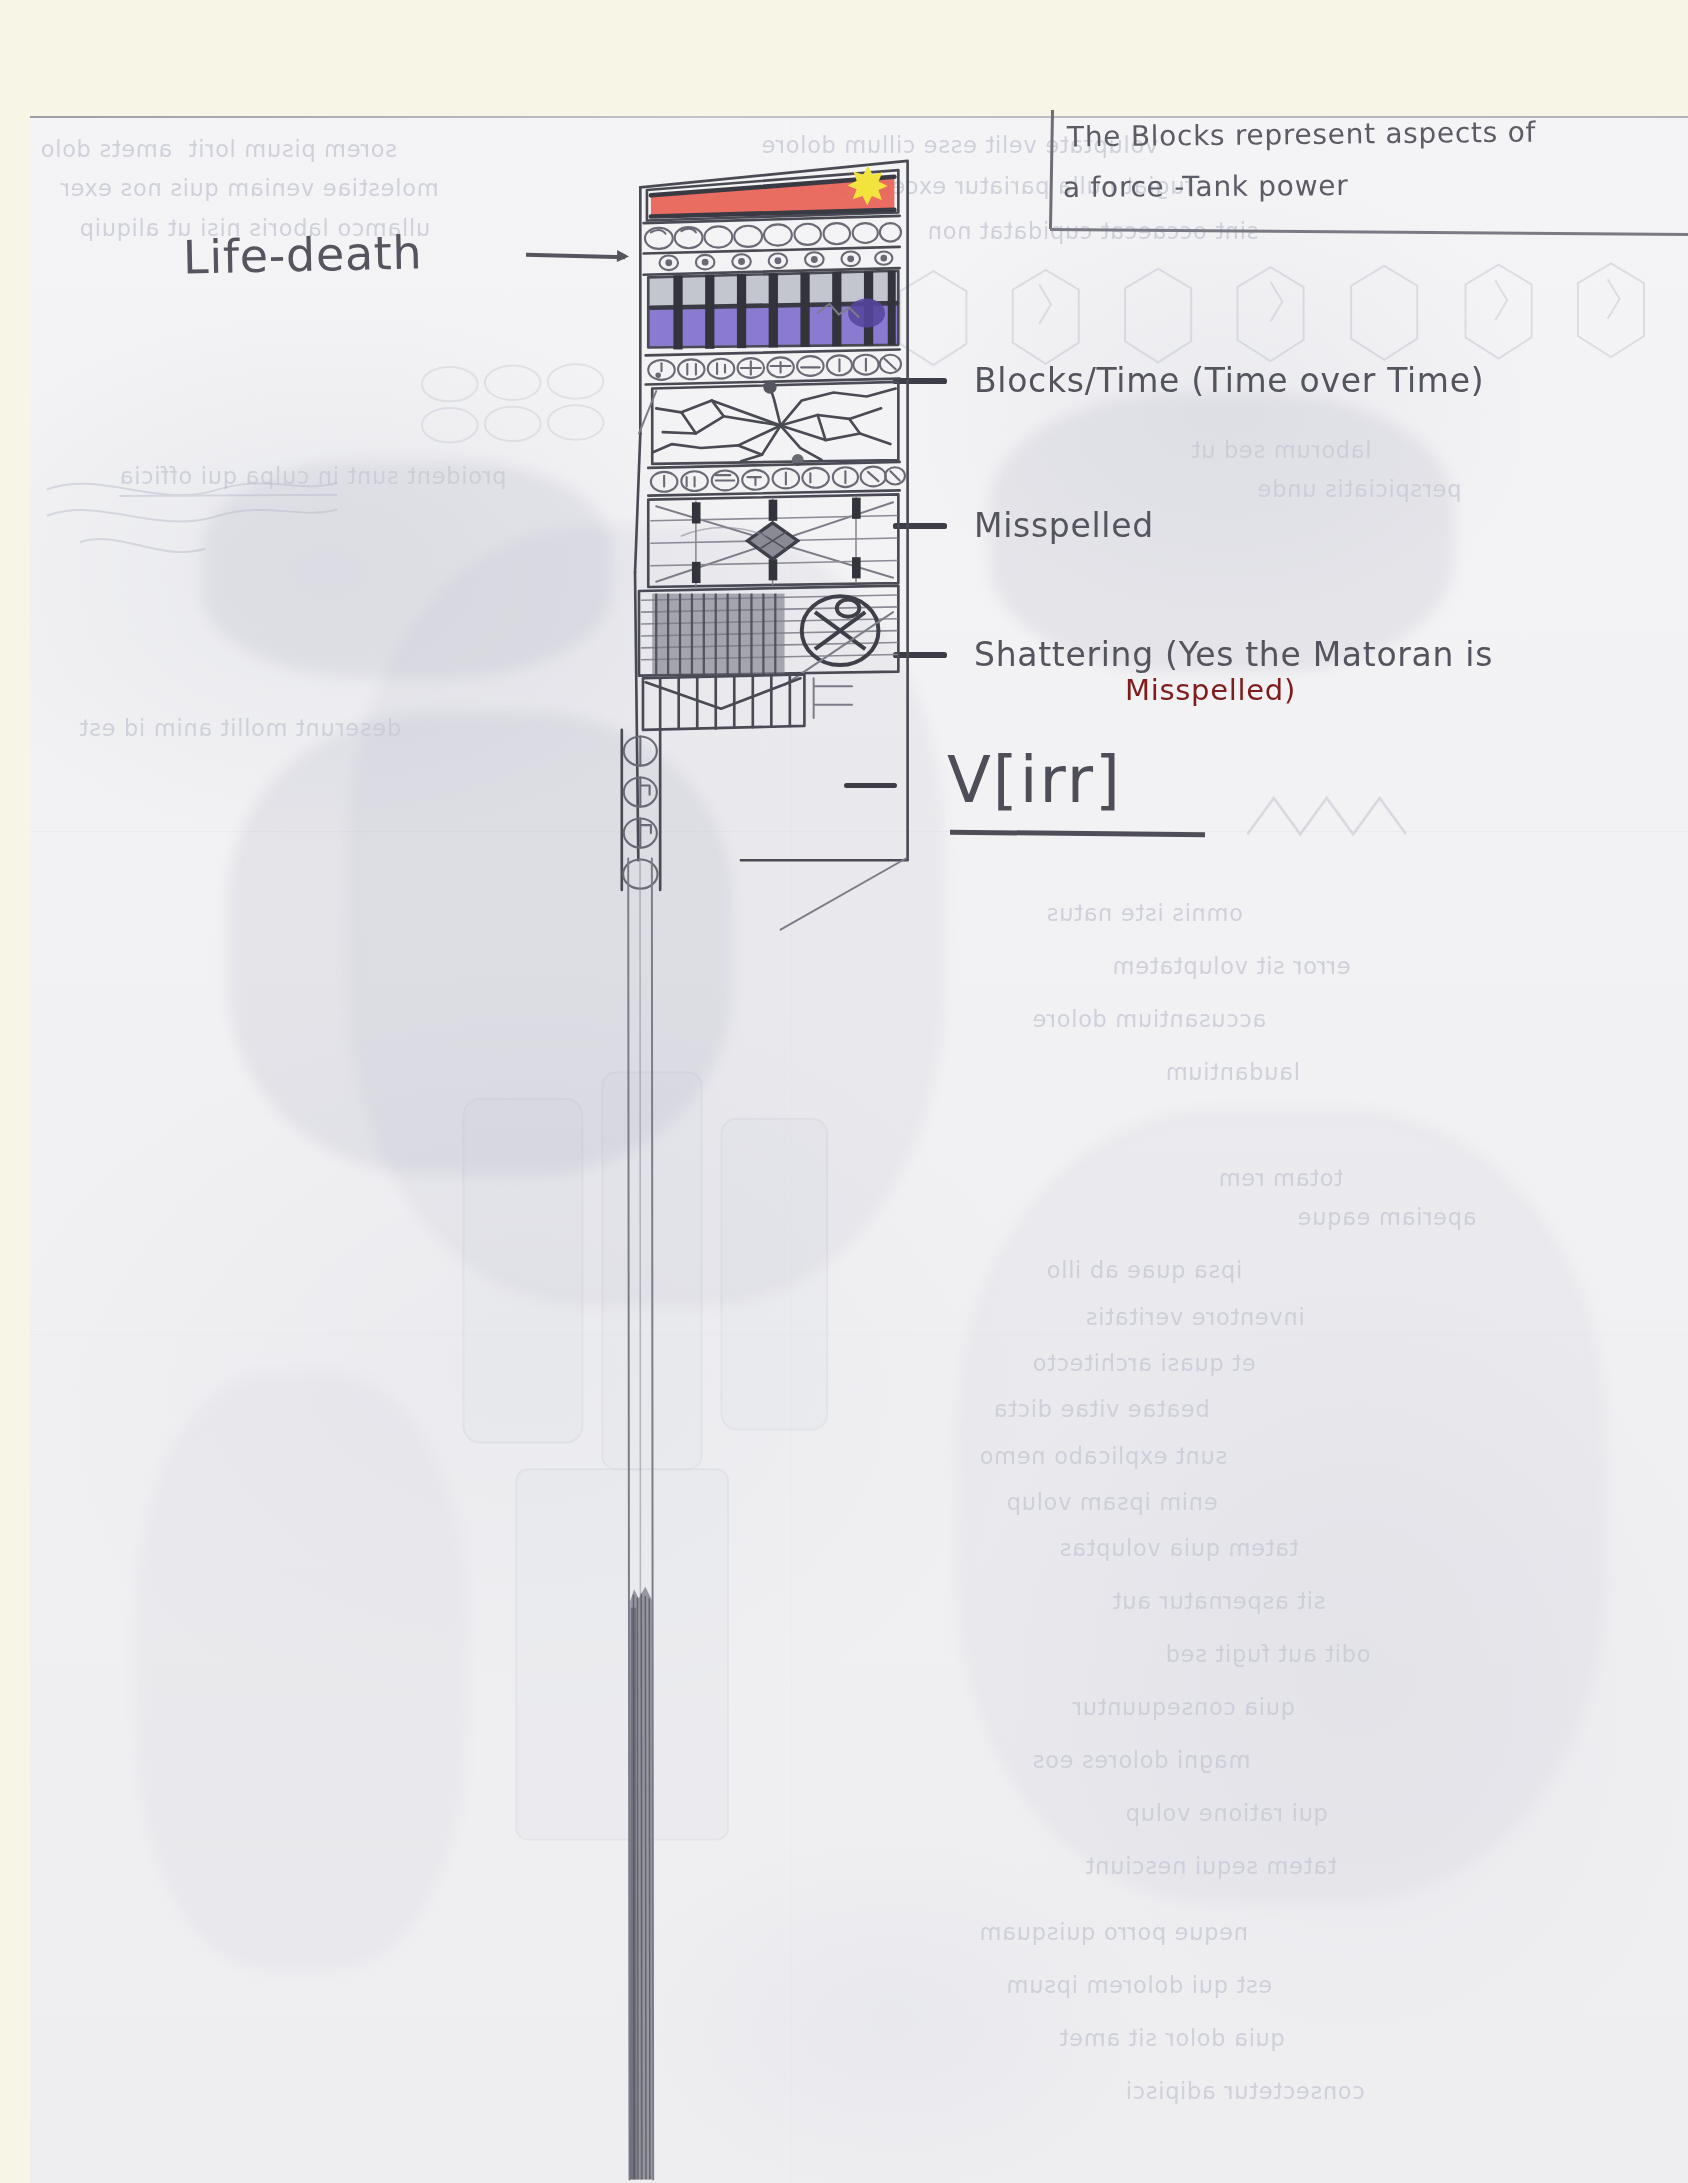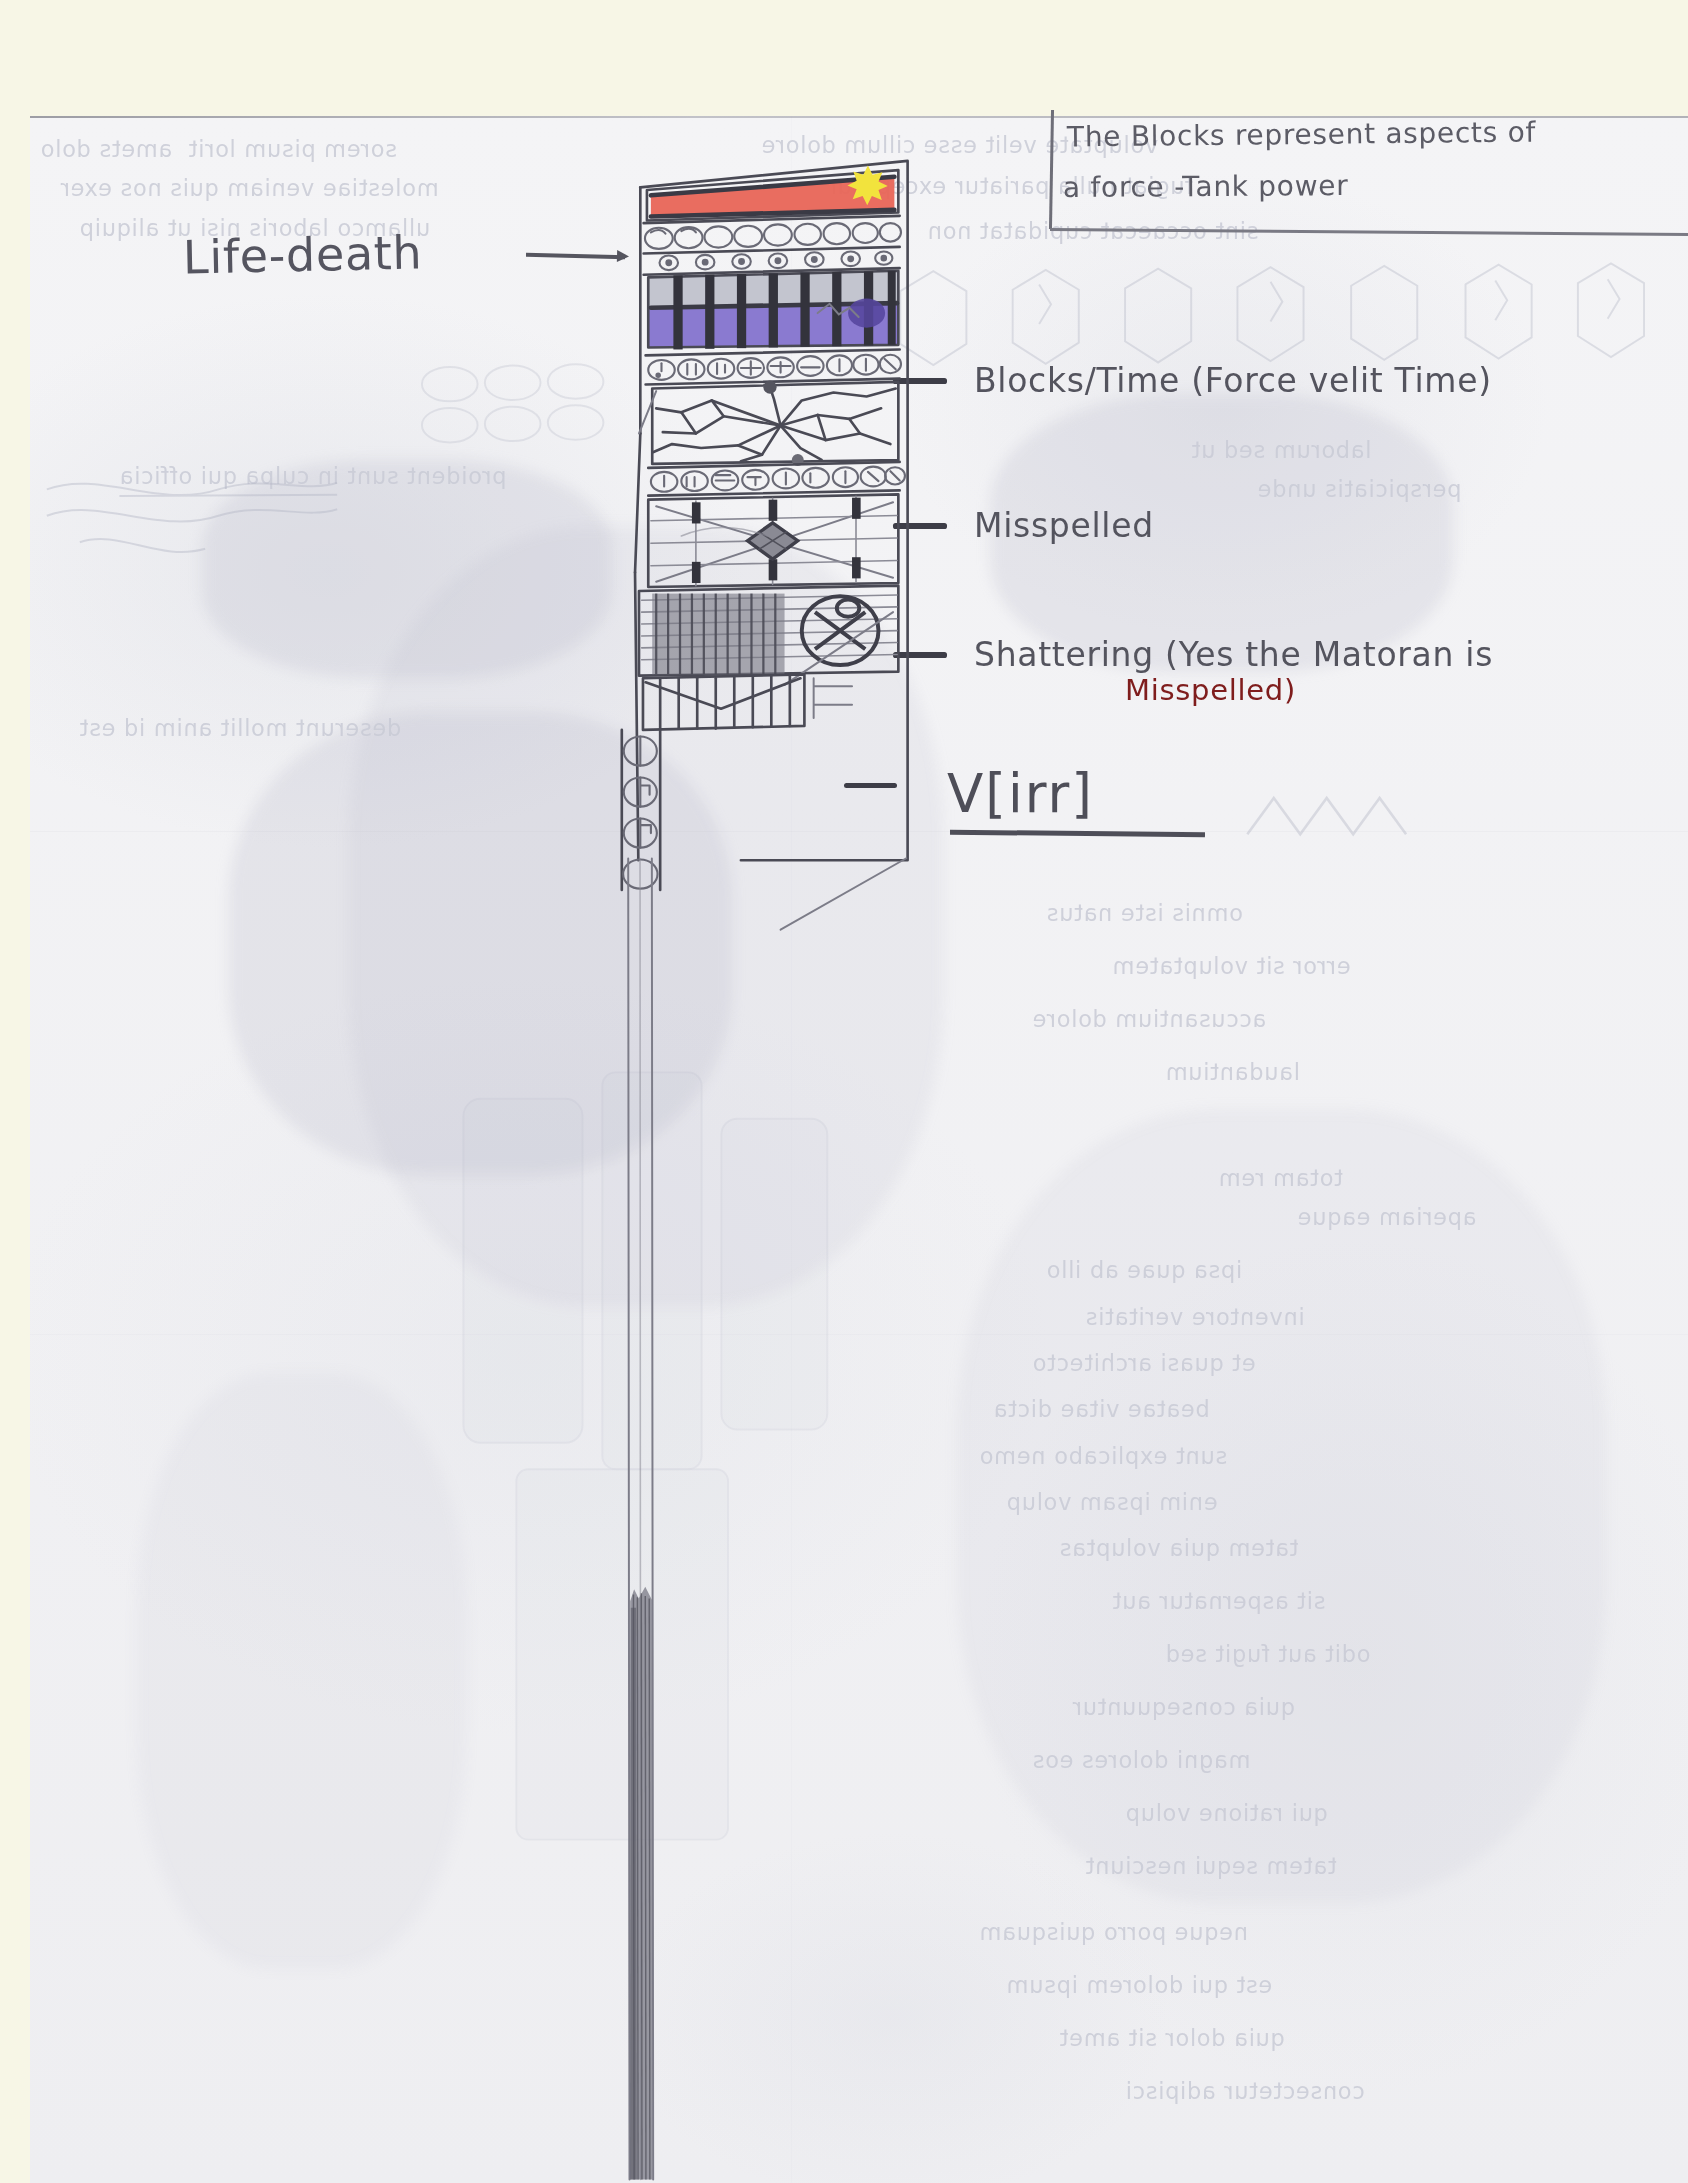--- a/index.html
+++ b/index.html
@@ -54,21 +54,21 @@
       background:#3d3d47;border-radius:2.6px;}
   .callout .txt{position:absolute;left:81px;top:0;font-size:33px;color:#54545e;}
   .callout .txt2{position:absolute;left:232px;top:38px;font-size:29px;color:#7f1d1d;}
 
   #cal-force{left:893px;top:361px;}
   #cal-shatter{left:893px;top:506px;}
   #cal-prec{left:893px;top:635px;}
 
   #cal-virr{position:absolute;left:844px;top:768px;}
   #cal-virr .dash{position:absolute;left:0;top:14.6px;width:53px;height:5.3px;background:#3d3d47;border-radius:2.6px;}
-  #virr-text{position:absolute;left:103px;top:-25px;font-size:53px;color:#4e4e58;letter-spacing:2px;margin-top:20px;}
+  #virr-text{position:absolute;left:103px;top:-25px;font-size:64px;color:#4e4e58;letter-spacing:2px;}
   #virr-underline{position:absolute;left:106px;top:63px;width:255px;height:4.6px;
       background:#4e4e58;transform:rotate(.6deg);}
 
   
   #weapon{position:absolute;left:582px;top:149px;width:331px;height:741px;}
   svg{display:block;overflow:visible;}
   .ink{fill:none;stroke:#4a4a55;stroke-width:4;stroke-linecap:round;stroke-linejoin:round;}
   .ink-th{fill:none;stroke:#3a3a45;stroke-width:7;stroke-linecap:round;}
   .ink-lt{fill:none;stroke:#7c7c88;stroke-width:3;stroke-linecap:round;}
   .ink-fn{fill:none;stroke:#8b8b96;stroke-width:2.4;stroke-linecap:round;}
@@ -200,21 +200,21 @@
   <div class="hrule"></div>
   <div id="note-line1" class="hw">The Blocks represent aspects of</div>
   <div id="note-line2" class="hw">a force -Tank power</div>
 </div>
 
 <div id="life-death" class="hw">Life-death</div>
 <div id="life-death-arrow"></div>
 
 <div id="cal-force" class="callout">
   <div class="dash"></div>
-  <div class="txt hw"><span>Blocks/Time</span> <span>(Force velit Time)</span></div>
+  <div class="txt hw"><span>Blocks/Time</span> <span>(Time over Time)</span></div>
 </div>
 
 <div id="cal-shatter" class="callout">
   <div class="dash"></div>
   <div class="txt hw">Misspelled</div>
 </div>
 
 <div id="cal-prec" class="callout">
   <div class="dash"></div>
   <div class="txt hw"><span>Shattering</span> <span>(Yes the Matoran is</span></div>

